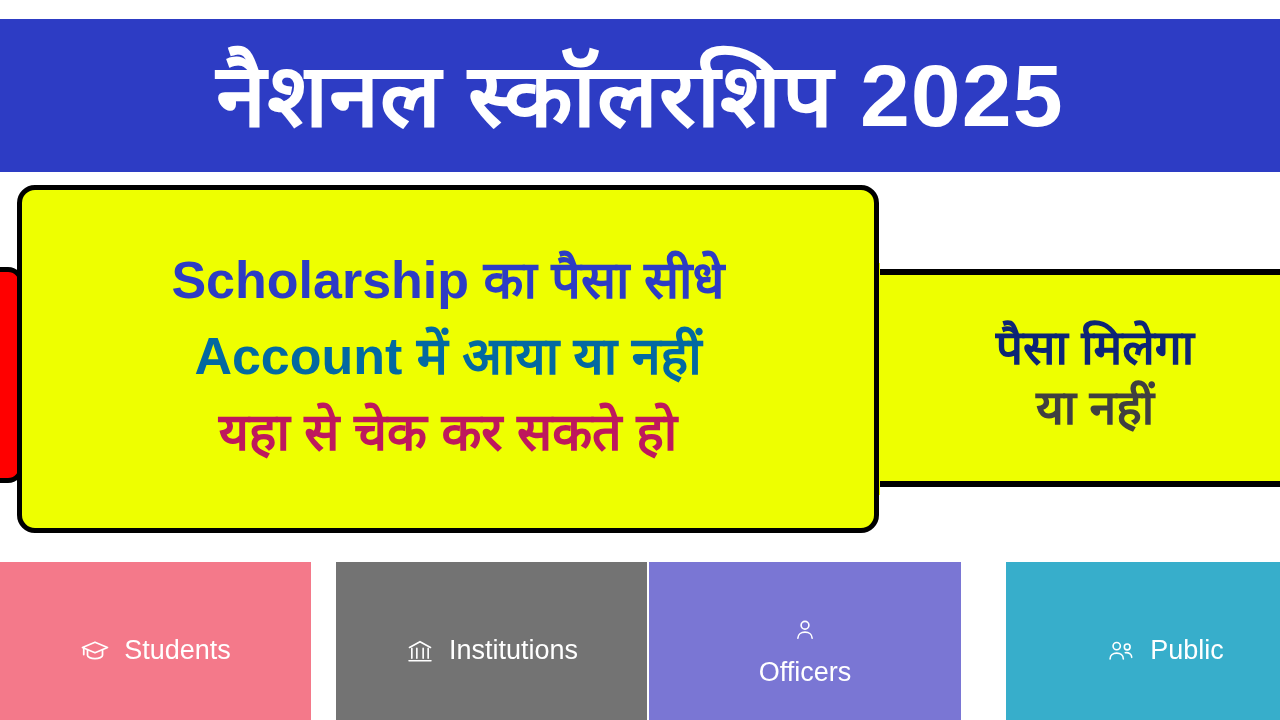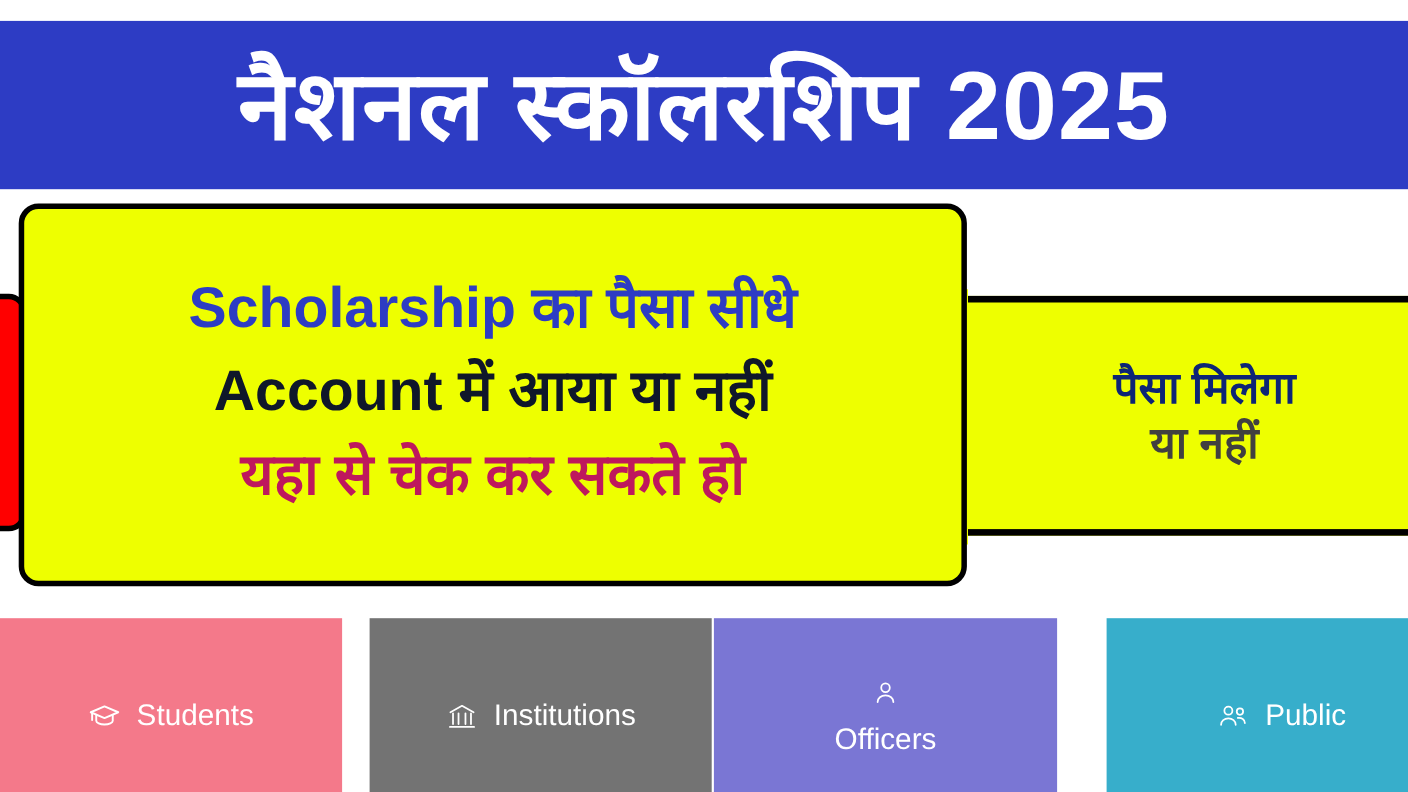--- a/index.html
+++ b/index.html
@@ -77,21 +77,21 @@
     display: flex;
     flex-direction: column;
     align-items: center;
     justify-content: center;
     padding-left: 30px;
   }
   .right-yellow-line {
     color: #0D2575;
     font-family: "Liberation Sans", sans-serif;
     font-weight: bold;
-    font-size: 40px;
+    font-size: 48px;
     line-height: 1.26;
     text-align: center;
     white-space: nowrap;
   }
   
   .right-yellow-sliver {
     position: absolute;
     left: 860px;
     top: 244px;
     width: 20px;
@@ -180,21 +180,21 @@
 
   <div class="right-yellow-sliver" style="background: rgb(238, 255, 0);"></div>
 
   <div class="right-yellow-panel" style="background: rgb(238, 255, 0); border-color: rgb(0, 0, 0);">
     <div class="right-yellow-line" style="color: rgb(13, 37, 117);">पैसा मिलेगा</div>
     <div class="right-yellow-line" style="color: #404040;">या नहीं</div>
   </div>
 
   <div class="main-callout" style="background: rgb(238, 255, 0); border-color: rgb(0, 0, 0);">
     <div class="callout-line" style="color: rgb(45, 60, 196);">Scholarship का पैसा सीधे</div>
-    <div class="callout-line" style="color: #0f172a;">Account में आया या नहीं</div>
+    <div class="callout-line" style="color: #0369a1;">Account में आया या नहीं</div>
     <div class="callout-line" style="color: #be185d;">यहा से चेक कर सकते हो</div>
   </div>
 
   <div class="cards-row">
 
     <div class="cat-card" id="card-students" style="background: rgb(244, 121, 138); color: rgb(255, 255, 255);">
       <span class="cat-icon">
         <svg width="30" height="30" viewBox="0 0 24 24" fill="none" stroke="#ffffff" stroke-width="1.4" stroke-linecap="round" stroke-linejoin="round">
           <path d="M2 9.2 12 5l10 4.2-10 4.2z"></path>
           <path d="M6 11.3v4.1c0 1.5 2.7 2.7 6 2.7s6-1.2 6-2.7v-4.1"></path>

